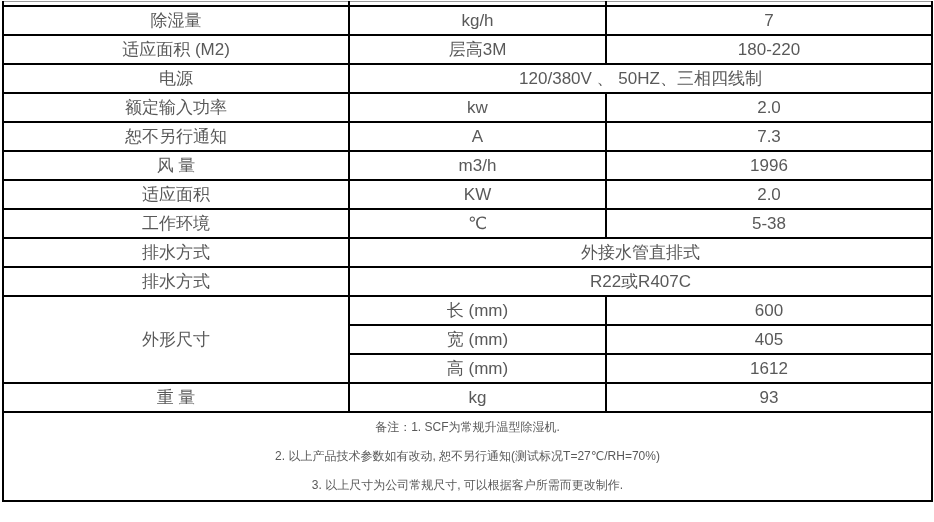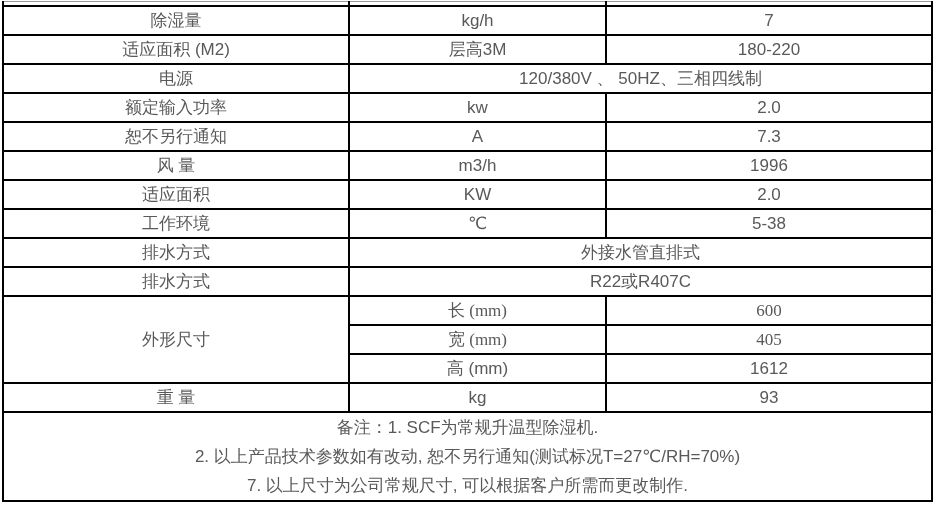--- a/index.html
+++ b/index.html
@@ -26,32 +26,32 @@
     white-space:nowrap;
     overflow:hidden;
   }
   
   tr.sliver td{
     height:3px;
     line-height:3px;
     border-top:1px solid #9a9a9a;
   }
   
-  td.gray-b{border-bottom:1px solid #8a8a8a;font-family:Liberation Serif, serif;}
-  td.gray-t{border-top:1px solid #8a8a8a;font-family:Liberation Serif, serif;}
+  td.gray-b{border-bottom:1px solid #8a8a8a;}
+  td.gray-t{border-top:1px solid #8a8a8a;}
   
   td.notes{
     height:auto;
     text-align:left;
     padding:1px 0 2px 5px;
     white-space:normal;
   }
   td.notes .note-line{
     line-height:29px;
-    font-size:17px;
+    font-size:12px;
     white-space:nowrap;
   }
 </style>
 </head>
 <body>
 
 <table class="spec">
   <colgroup>
     <col style="width:346px">
     <col style="width:257px">
@@ -139,17 +139,17 @@
   <tr>
     <td>重 量</td>
     <td>kg</td>
     <td>93</td>
   </tr>
 
   <tr>
     <td class="notes" colspan="3">
       <div class="note-line">备注：1. SCF为常规升温型除湿机.</div>
       <div class="note-line">2. 以上产品技术参数如有改动, 恕不另行通知(测试标况T=27℃/RH=70%)</div>
-      <div class="note-line">7. 以上尺寸为公司常规尺寸, 可以根据客户所需而更改制作.</div>
+      <div class="note-line">3. 以上尺寸为公司常规尺寸, 可以根据客户所需而更改制作.</div>
     </td>
   </tr>
 </tbody>
   </table>
 
 </body></html>

